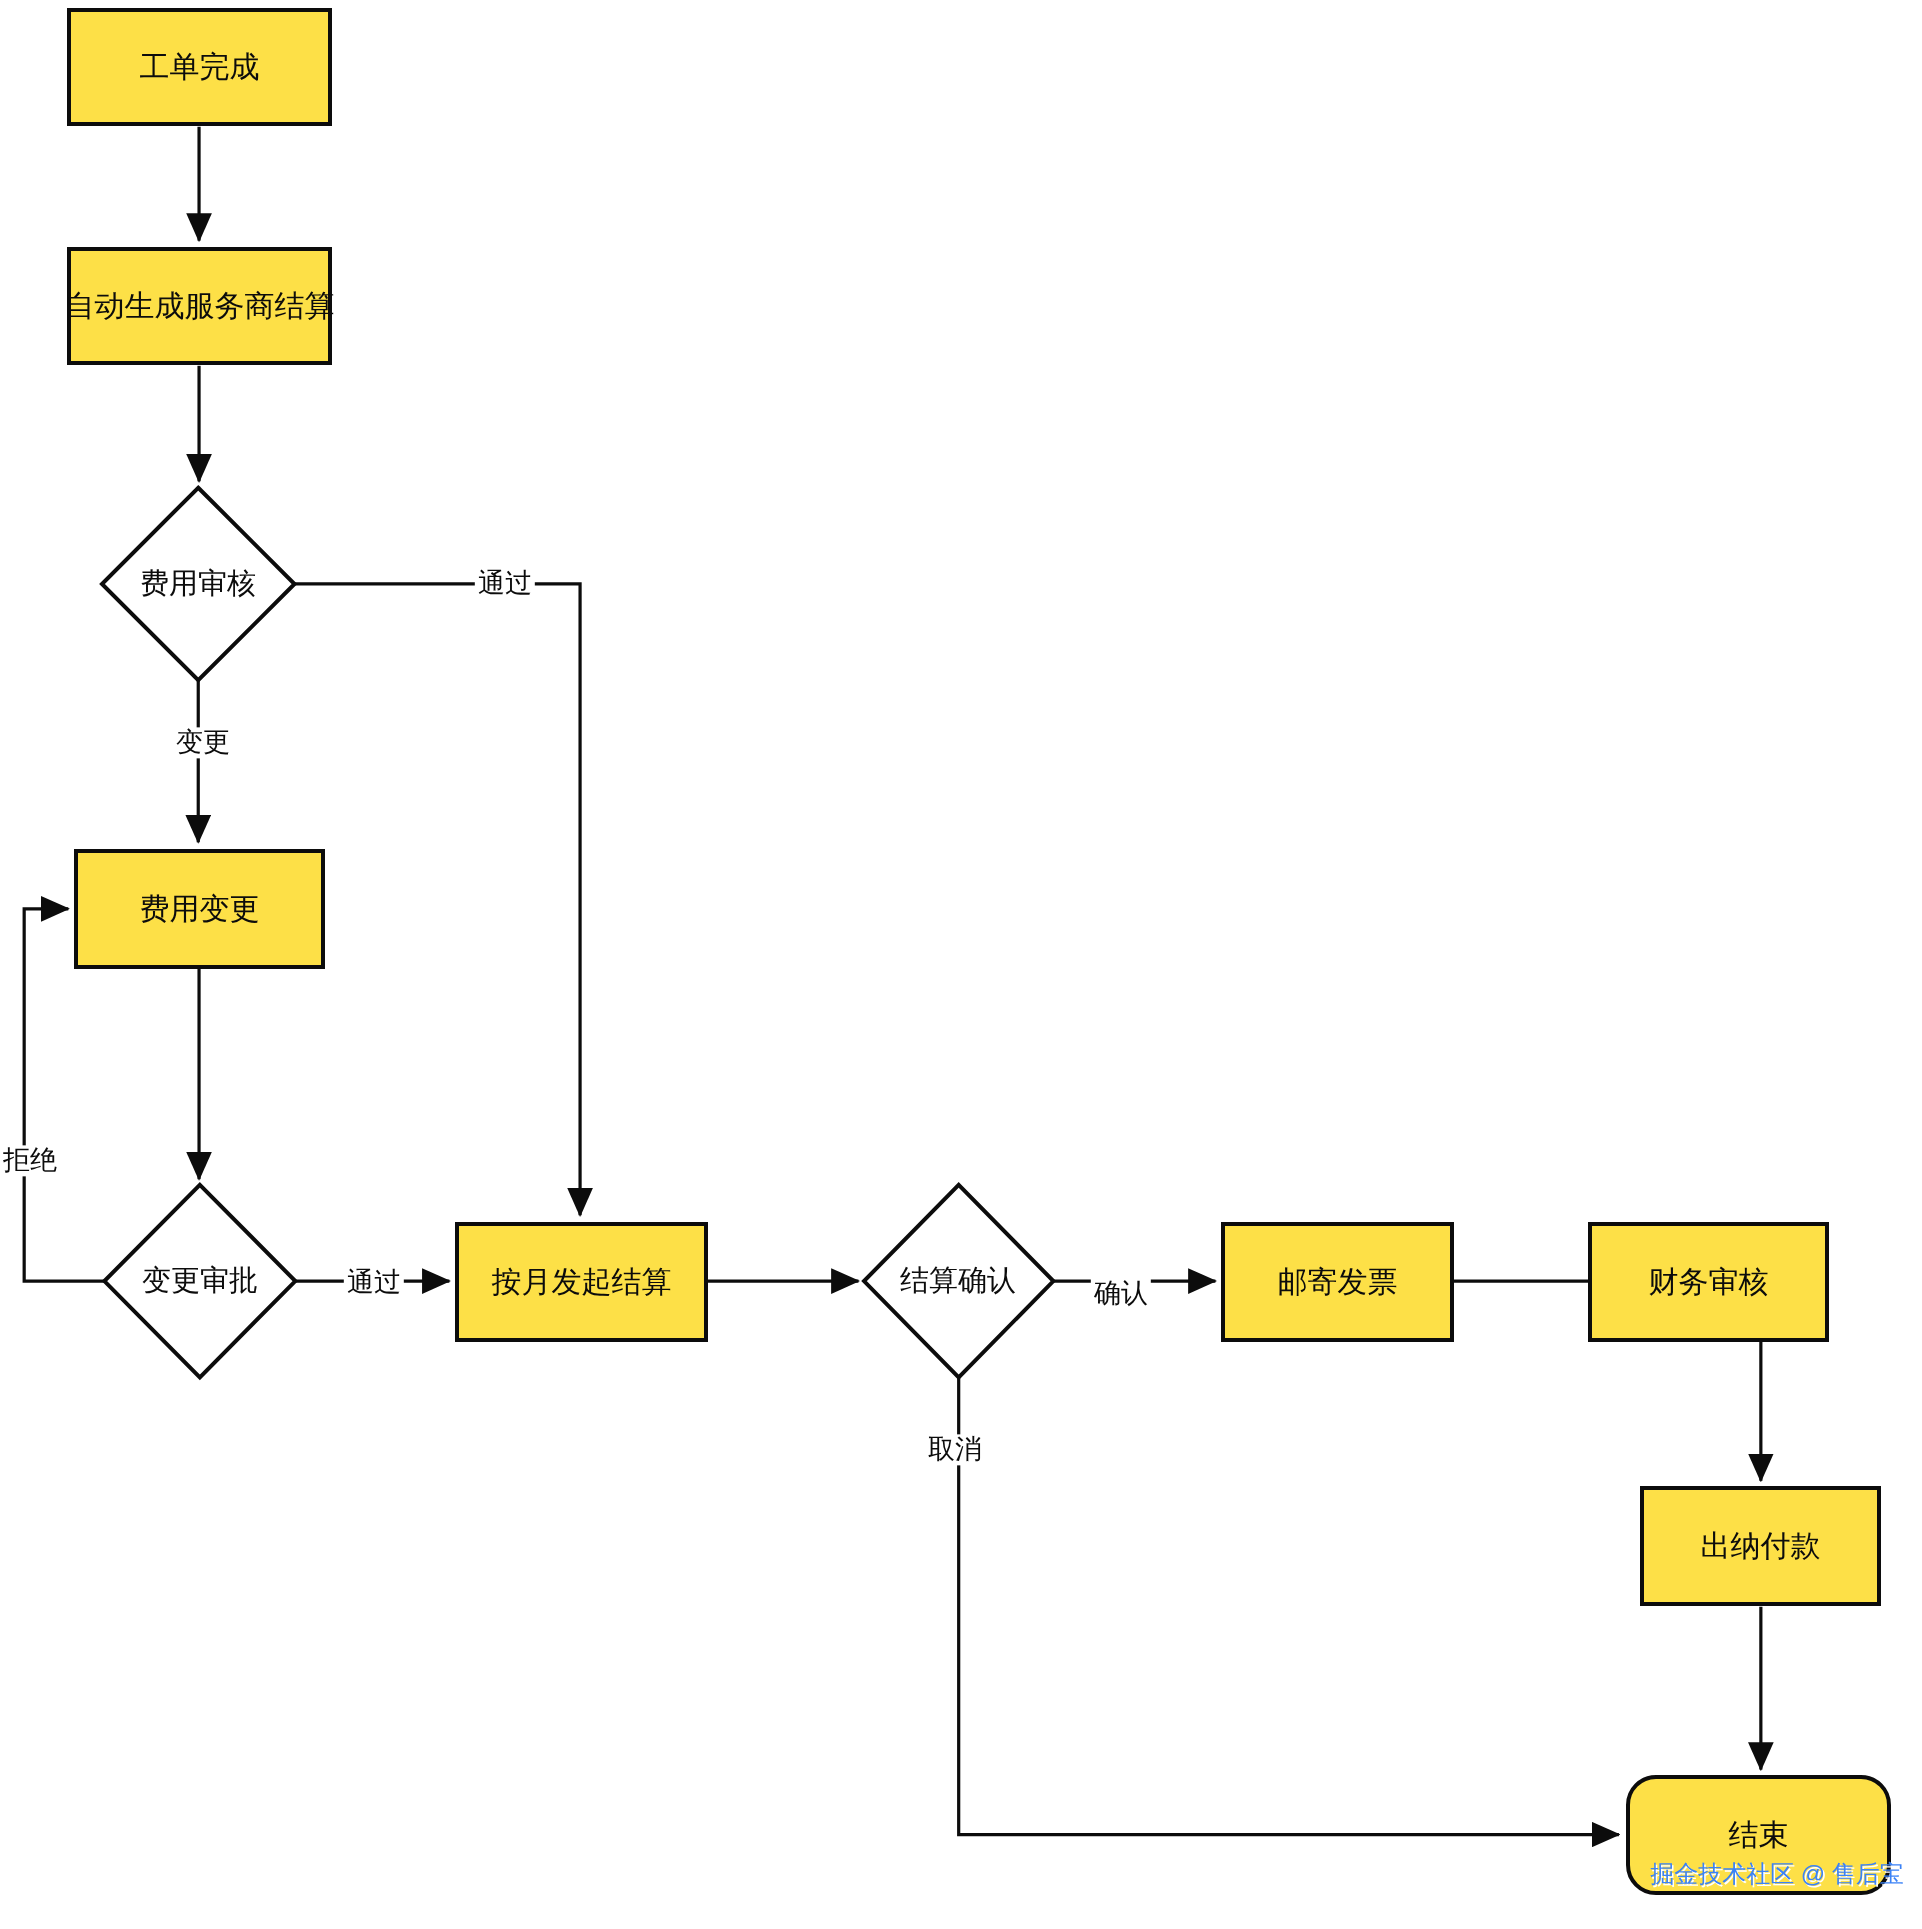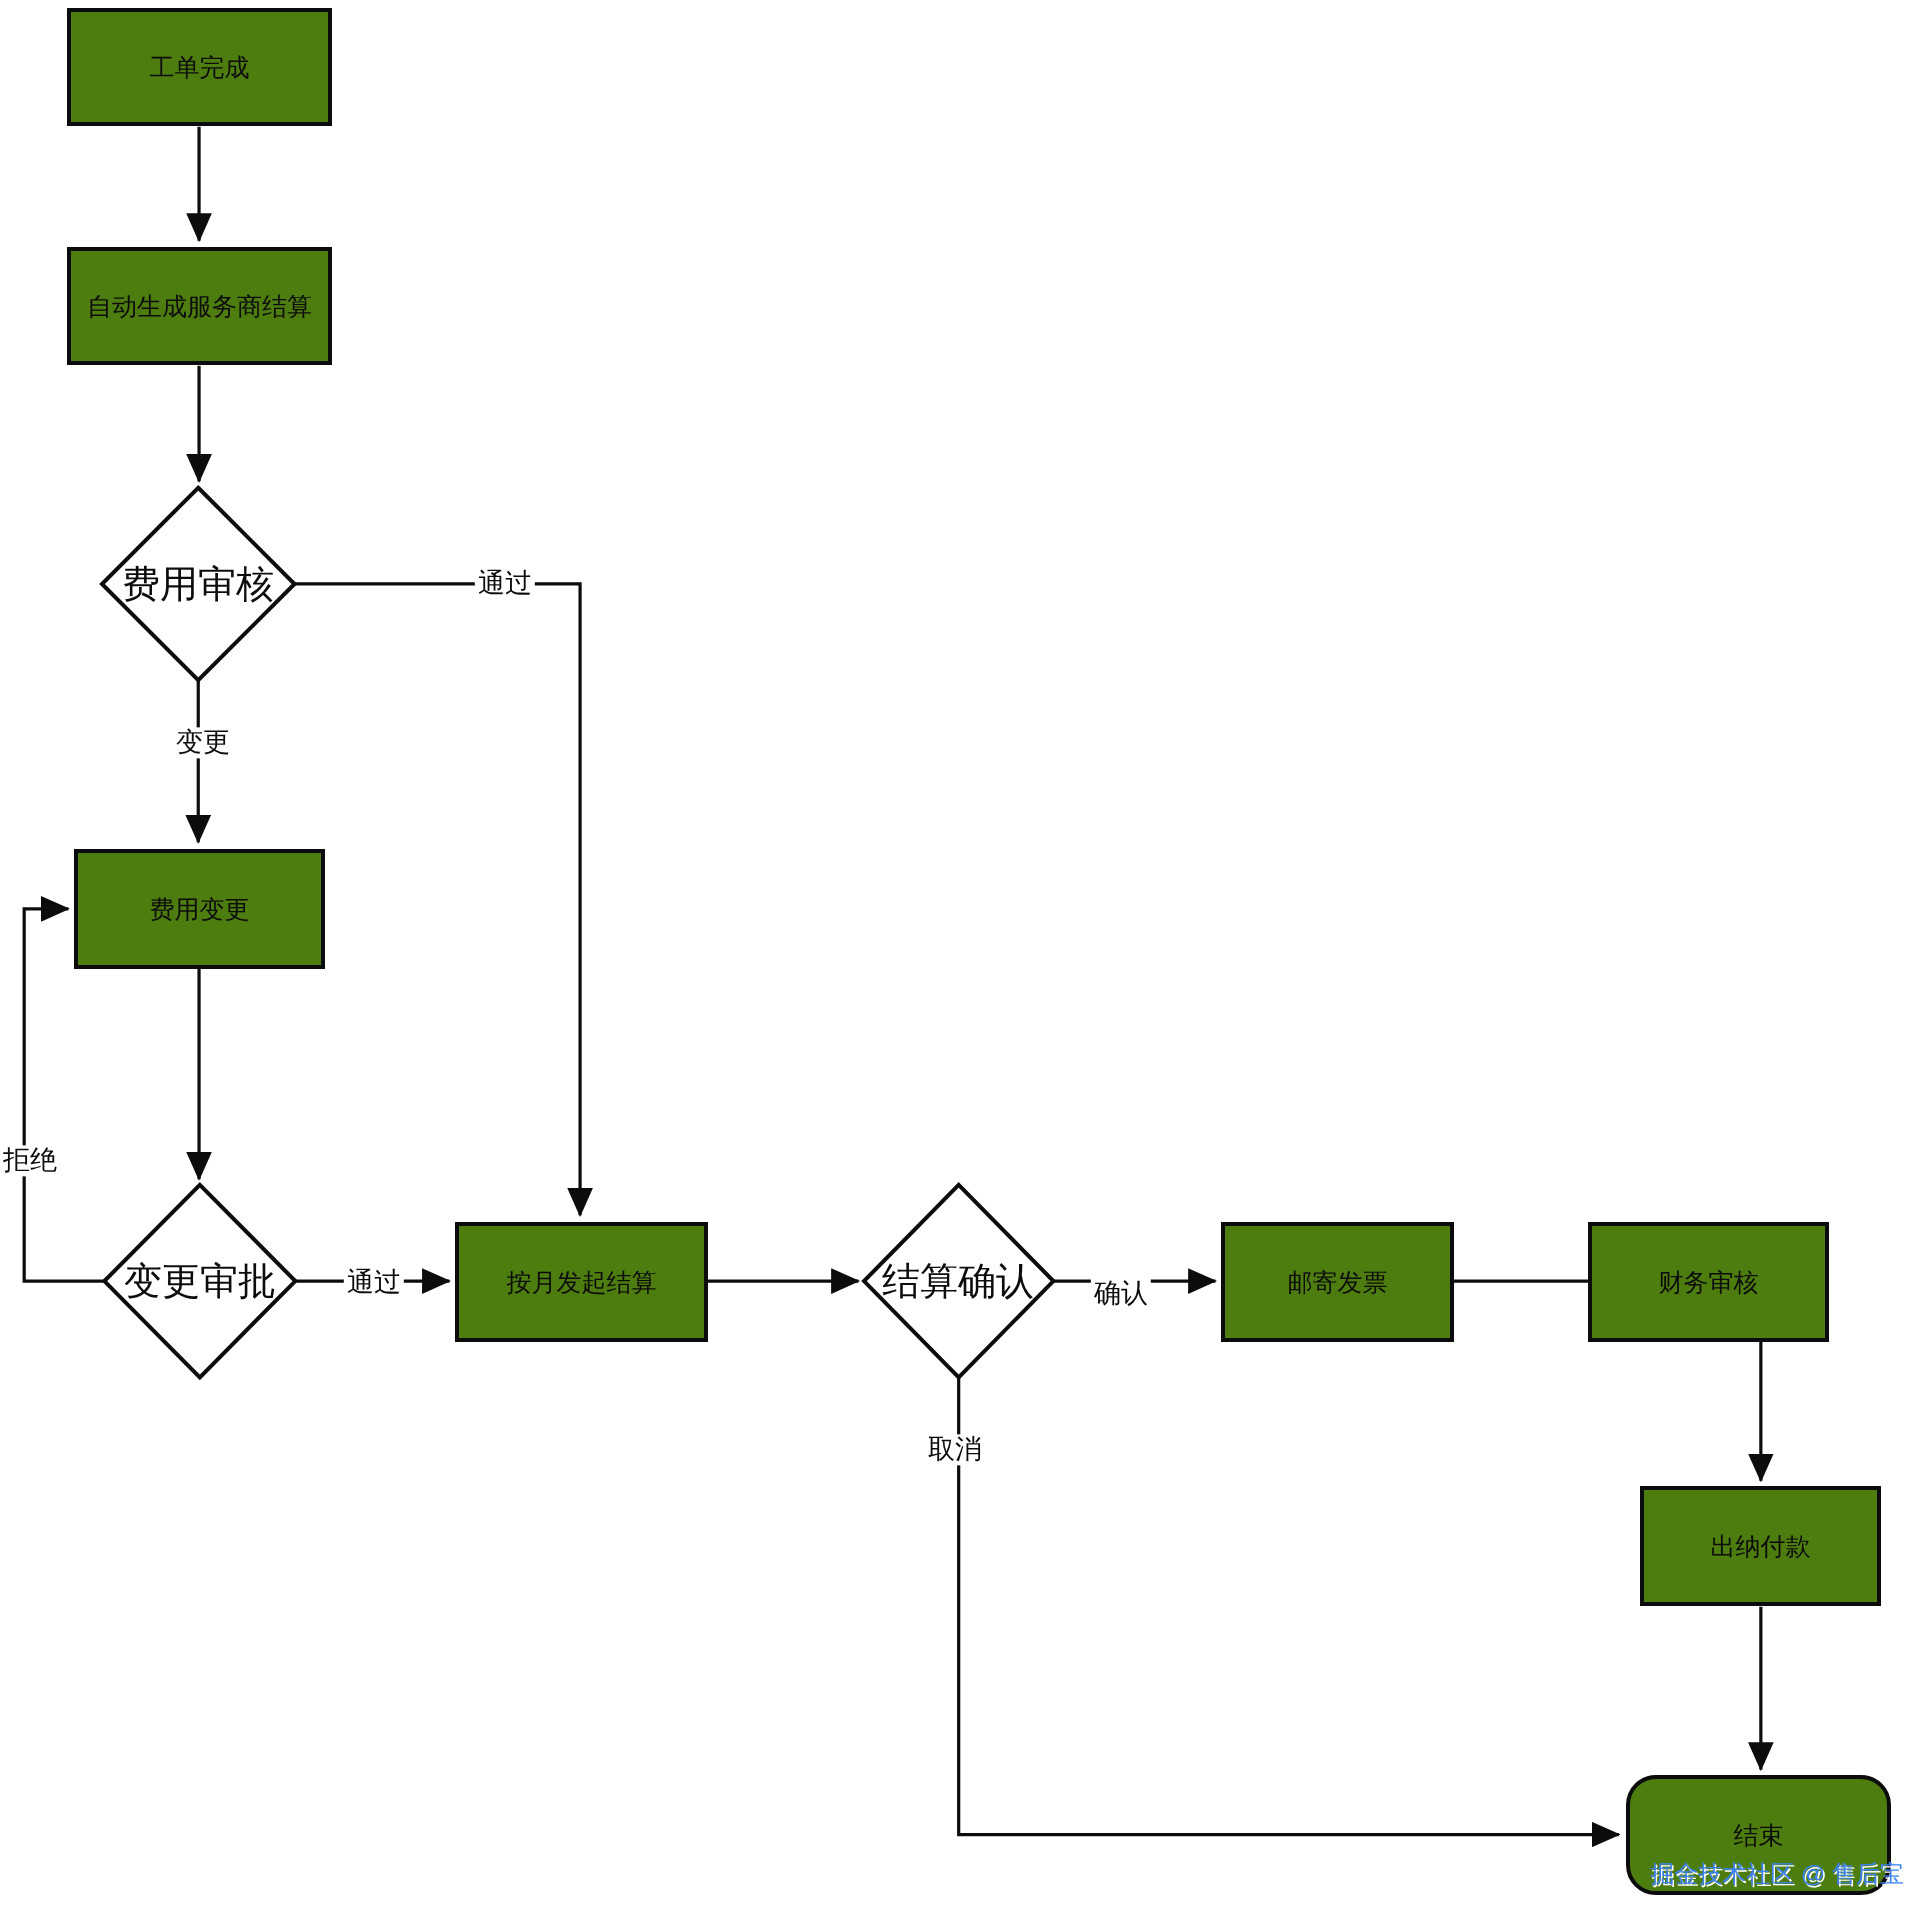--- a/index.html
+++ b/index.html
@@ -10,34 +10,34 @@
     background:#ffffff;
     font-family:"Liberation Sans","DejaVu Sans",sans-serif;
     color:#0c0c0c;
     overflow:hidden;
   }
   #wires{position:absolute;left:0;top:0;}
   .node{
     position:absolute;
     box-sizing:border-box;
     border:4px solid #0c0c0c;
-    background:#4d7c0f;
+    background:#fde047;
     display:flex;
     align-items:center;
     justify-content:center;
-    font-size:25px;
+    font-size:30px;
     letter-spacing:0;
     white-space:nowrap;
     text-align:left;
   }
   .terminal{border-radius:30px;}
   .diamond-label{
     position:absolute;
     transform:translate(-50%,-50%);
-    font-size:38px;
+    font-size:29px;
     white-space:nowrap;
     text-align:right;
   }
   .edge-label{
     position:absolute;
     transform:translate(-50%,-50%);
     font-size:27px;
     background:#ffffff;
     padding:0.8px 3.2px;
     white-space:nowrap;

